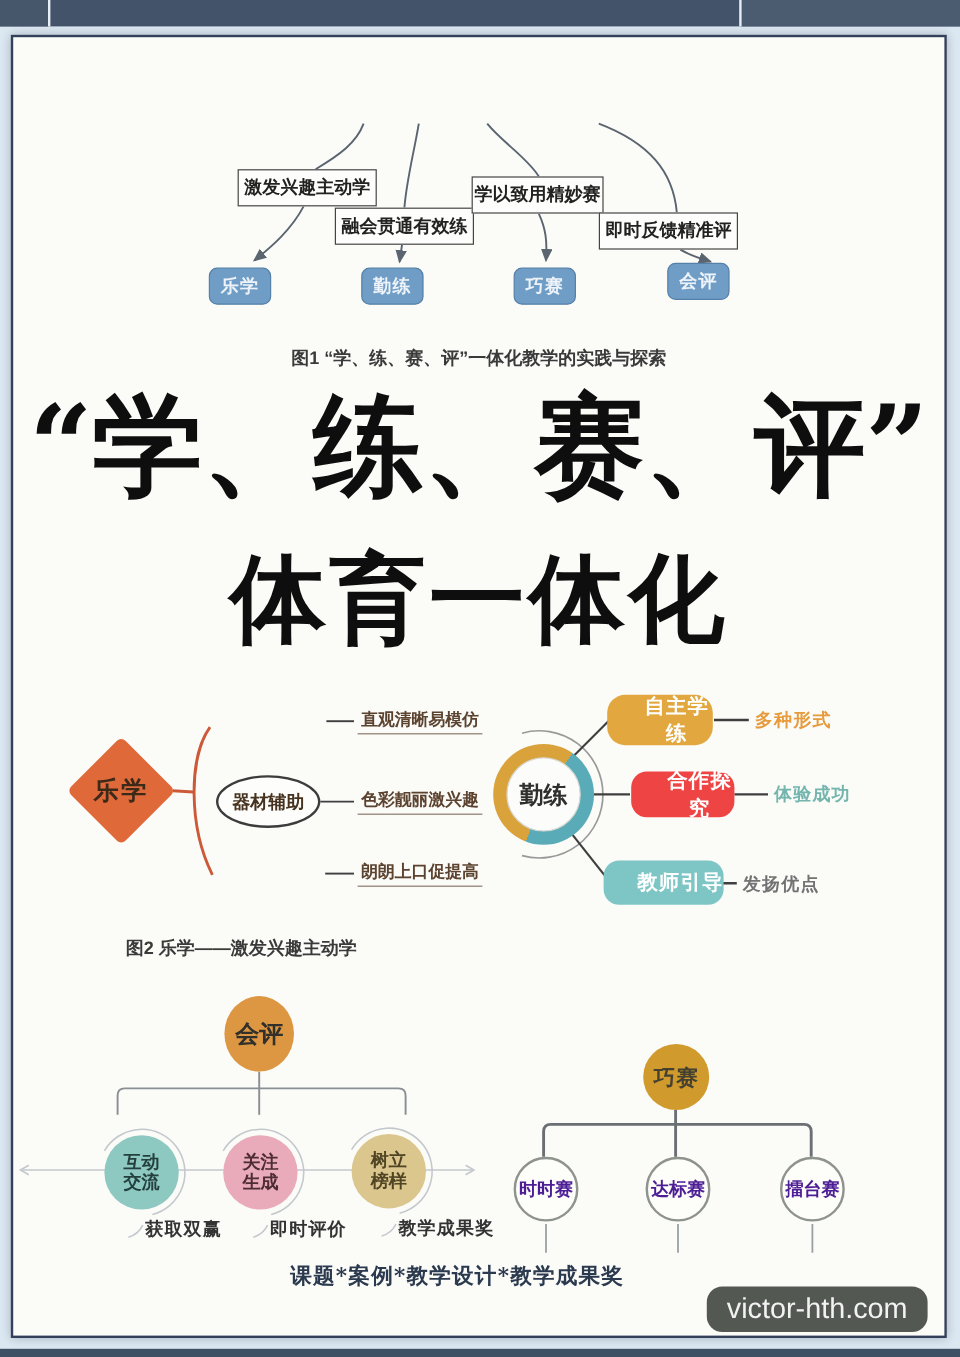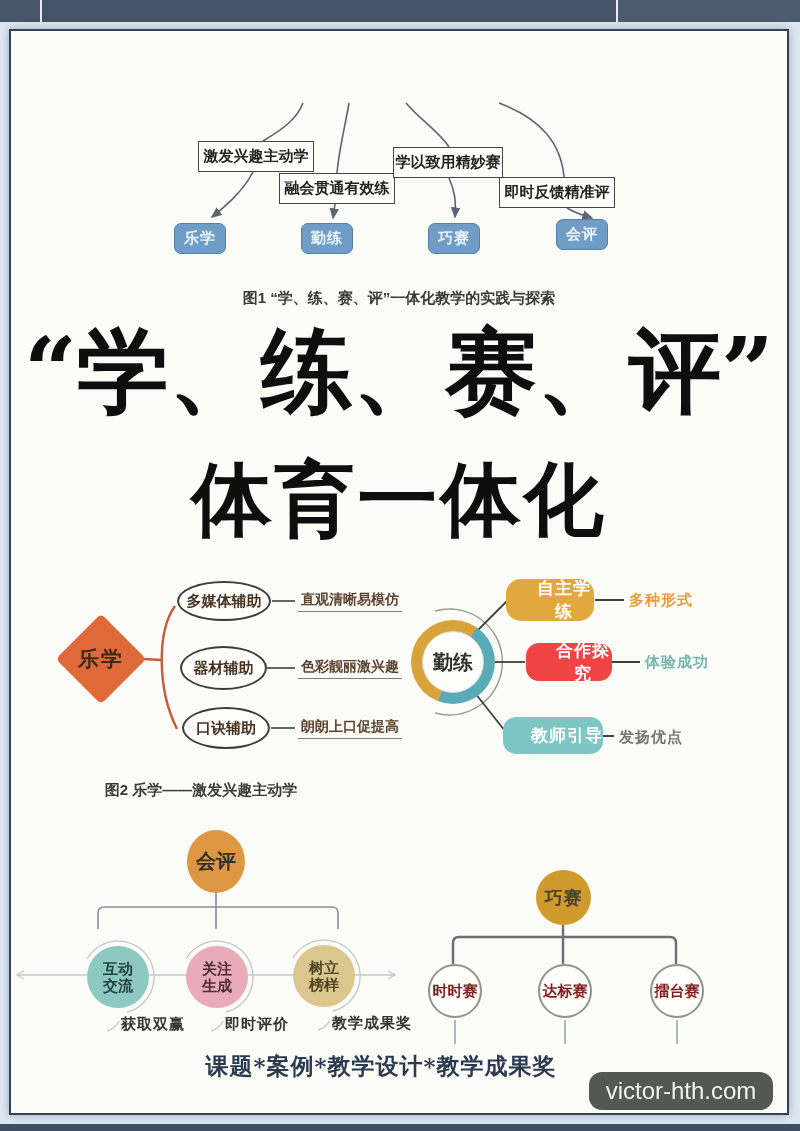--- a/index.html
+++ b/index.html
@@ -61,25 +61,25 @@
   
   .circ{border-radius:50%;font-weight:bold;font-size:15px;line-height:1.15;}
   .root-ellipse{left:176px;top:799px;width:58px;height:63px;border-radius:50%;background:#dd9742;
     font-weight:bold;font-size:20px;color:#31302a;}
   .sub-label{position:absolute;font-weight:bold;font-size:15px;color:#333;letter-spacing:1px;}
 
   
   .root-circle{left:525px;top:839px;width:55px;height:55px;border-radius:50%;background:#d09a2c;
     font-weight:bold;font-size:18px;color:#454130;letter-spacing:1px;}
   .ring-circle{background:#fdfdfa;border:2.5px solid #8f938d;border-radius:50%;
-    font-weight:bold;font-size:15px;color:#7f1d1d;}
+    font-weight:bold;font-size:15px;color:#4c1d95;}
 
   
   .footer-line{position:absolute;left:0;top:1020px;width:740px;text-align:center;
-    font-family:"DejaVu Serif",serif;font-weight:600;font-size:23px;color:#2b3a4e;letter-spacing:1px;}
+    font-family:"DejaVu Serif",serif;font-weight:600;font-size:18px;color:#2b3a4e;letter-spacing:1px;}
   .badge{left:578px;top:1041px;width:184px;height:38px;border-radius:13px;
     background:rgba(70,75,70,.93);color:#f2f2f2;font-size:24px;}
 </style>
 </head>
 <body>
 
 <div class="topbar">
   <div class="seg-l"></div>
   <div class="seg-r"></div>
   <div class="vline" style="left:40px"></div>
@@ -161,23 +161,21 @@
   <div class="abs leaf" style="left:290px;top:192px;width:52px;height:31px">勤练</div>
   <div class="abs leaf" style="left:417px;top:192px;width:52px;height:31px">巧赛</div>
   <div class="abs leaf" style="left:545px;top:188px;width:52px;height:31px">会评</div>
   <div class="caption" style="top:258px">图1 “学、练、赛、评”一体化教学的实践与探索</div>
 
   <div class="hero1">“学、练、赛、评”</div>
   <div class="hero2">体育一体化</div>
 
   <div class="diamond"></div>
   <div class="abs diamond-label">乐学</div>
-  <div class="abs oval" style="left:166px;top:550px;width:94px;height:40px">多媒体辅助</div>
   <div class="abs oval" style="left:169px;top:615px;width:87px;height:44px">器材辅助</div>
-  <div class="abs oval" style="left:171px;top:676px;width:88px;height:42px">口诀辅助</div>
   <div class="note2" style="left:287px;top:560px">直观清晰易模仿</div>
   <div class="note2" style="left:287px;top:627px">色彩靓丽激兴趣</div>
   <div class="note2" style="left:287px;top:687px">朗朗上口促提高</div>
   <div class="caption" style="top:750px;width:380px;text-align:center">图2 乐学——激发兴趣主动学</div>
 
   <div class="ring"></div>
   <div class="ring-inner">勤练</div>
   <div class="abs pill gold" style="left:495px;top:548px;width:88px;height:42px">自主学练</div>
   <div class="abs pill teal1" style="left:515px;top:612px;width:86px;height:38px">合作探究</div>
   <div class="abs pill teal2" style="left:492px;top:686px;width:100px;height:37px">教师引导</div>

